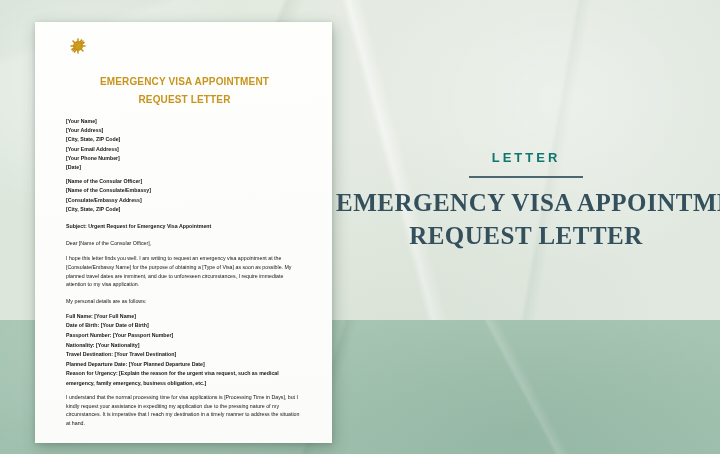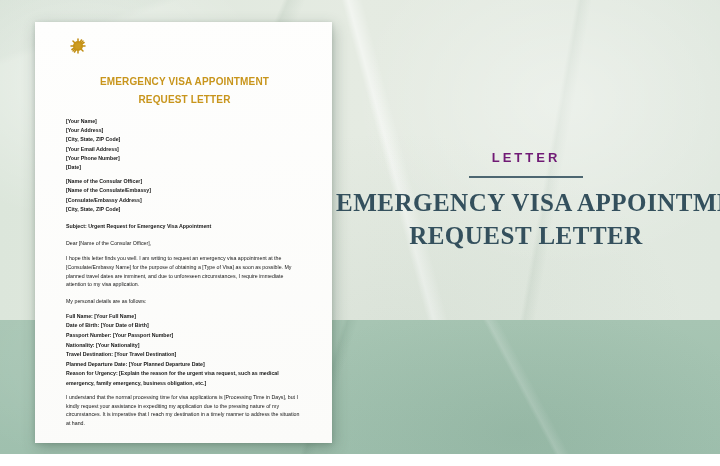--- a/index.html
+++ b/index.html
@@ -53,21 +53,21 @@
   .m-recip { margin-top:9px; }
   .m-subj { margin-top:16px; }
   .salutation { margin-top:14px; font-size:10.5px; line-height:18.6px; font-weight:400; }
   .para { margin-top:14px; font-size:10.5px; line-height:17.2px; font-weight:400; }
   .intro { margin-top:16px; font-size:10.5px; line-height:17.2px; font-weight:400; }
   .details { margin-top:12px; font-size:10.5px; line-height:19.2px; font-weight:700; }
   .para2 { margin-top:10px; }
   
   .panel { position:absolute; left:336px; top:150px; width:380px; text-align:center; }
   .category {
-    font-size:13px; letter-spacing:3px; font-weight:700; color:#701a75;
+    font-size:13px; letter-spacing:3px; font-weight:700; color:#0f766e;
   }
   .rule { width:114px; height:1.5px; background:#4d6671; margin:11px auto 0; }
   .heading {
     margin-top:8px;
     font-family:"Liberation Serif", serif; font-weight:700;
     font-size:25px; line-height:33px; letter-spacing:.5px; color:#34505d;
   }
   .heading div { white-space:nowrap; }
 </style>
 </head>

